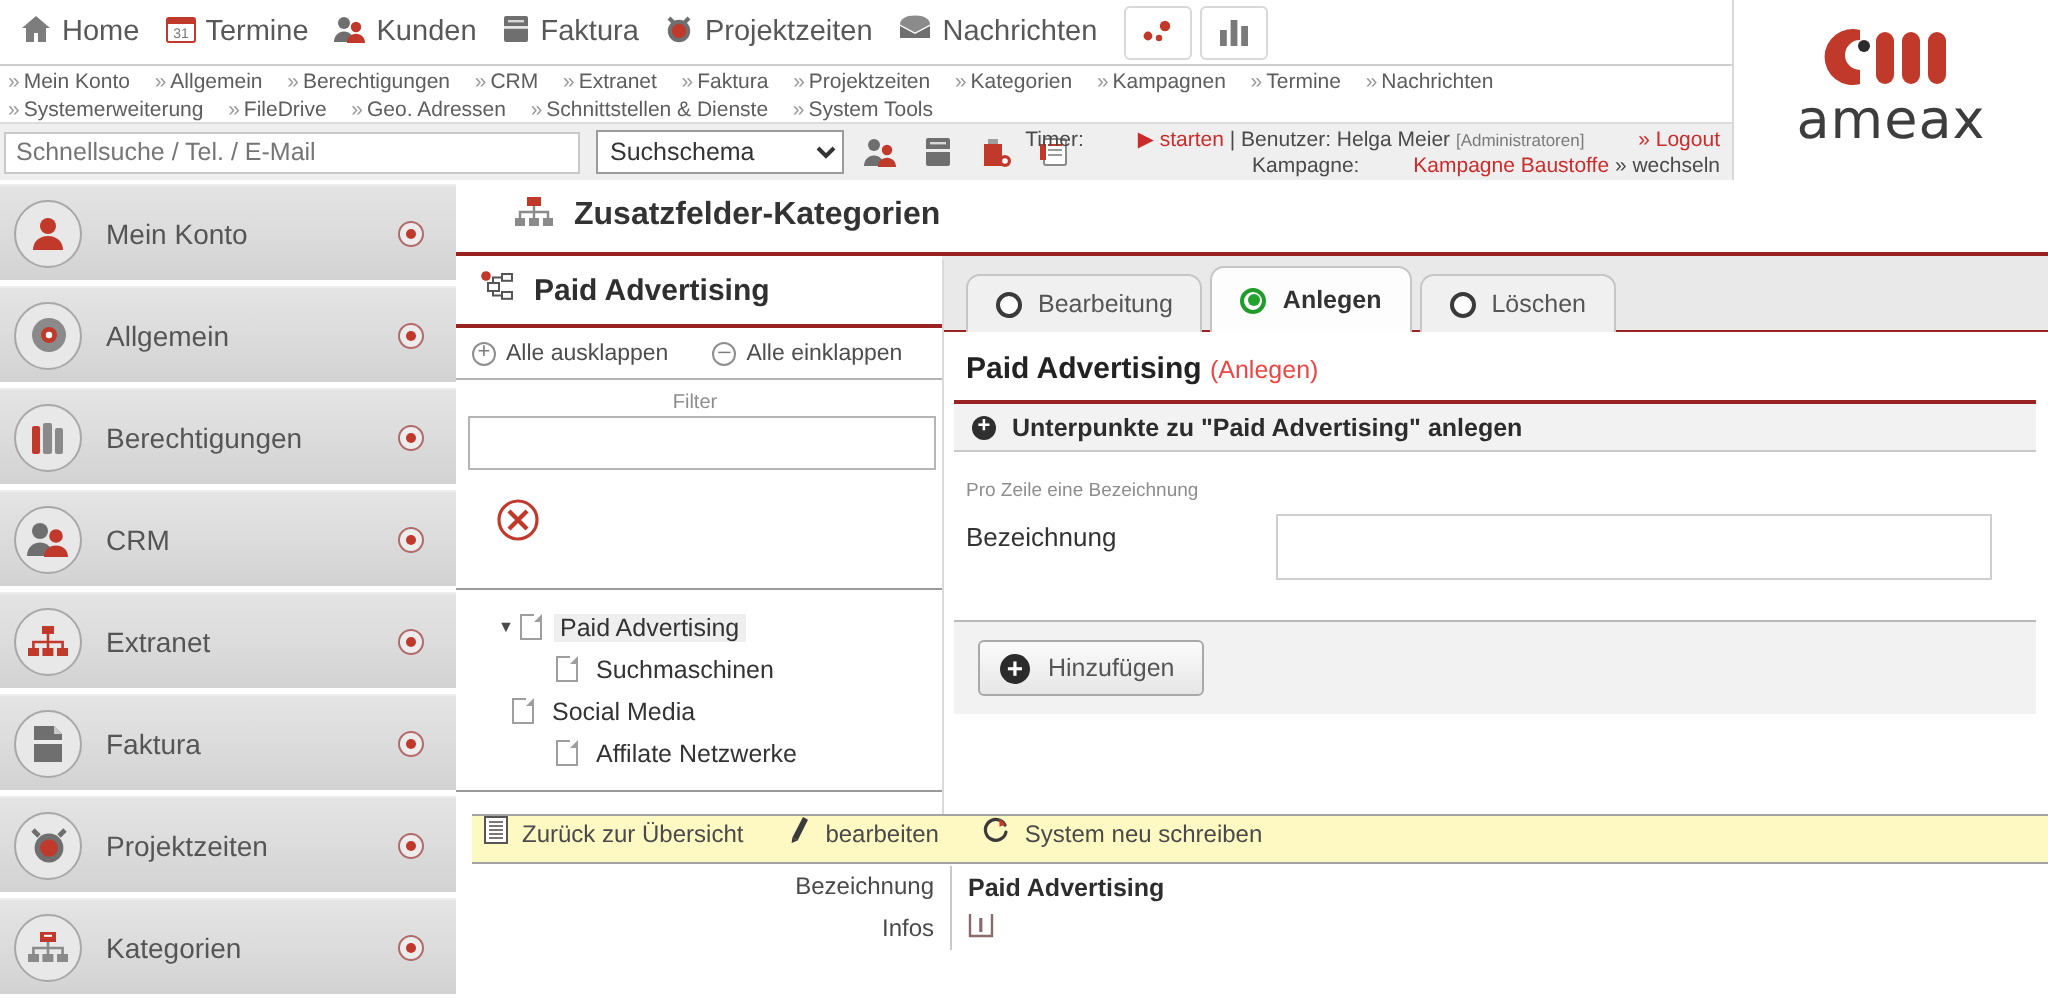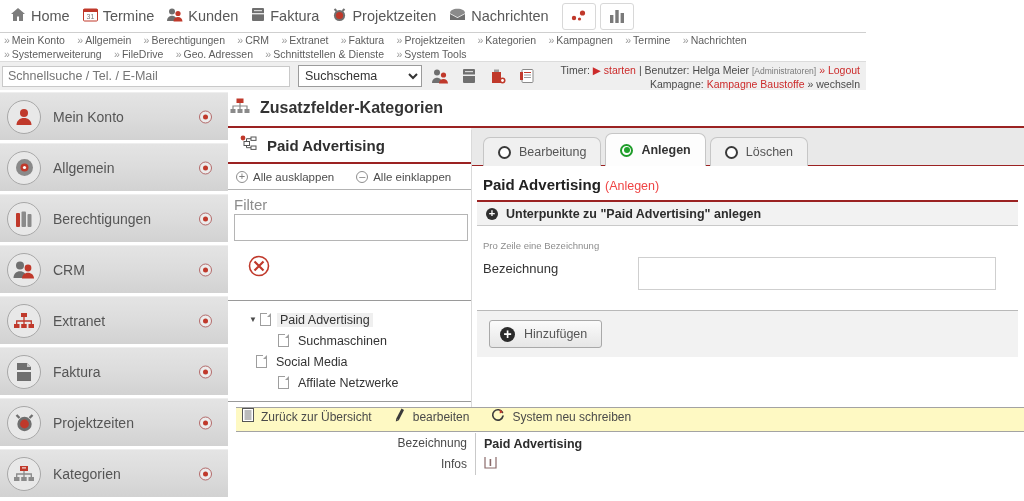--- a/index.html
+++ b/index.html
@@ -67,21 +67,21 @@
     font-family: "Liberation Sans", sans-serif;
   }
   .sbtn {
     width: 22px; height: 22px; margin-left: 7px;
     display: flex; align-items: center; justify-content: center; cursor: pointer;
   }
   .timerbox {
     position: absolute; right: 6px; top: 2px; text-align: right;
     font-size: 10.5px; color: #4a4a4a; line-height: 13px;
   }
-  .lk { color: #cc2b2b; cursor: pointer; }
+  .lk { color: #cc2b2b; cursor: pointer; margin-left: 24px; }
   .lkd { color: #4a4a4a; cursor: pointer; }
   .adminrole { font-size: 8.5px; color: #7a7a7a; }
 
   
   .logobox {
     position: absolute; left: 866px; top: 0; width: 158px; height: 90px;
     background: #fff; border-left: 1px solid #d8d8d8;
     display: flex; flex-direction: column; align-items: center; justify-content: center;
   }
   .logo-mark { display: flex; align-items: flex-end; gap: 2.5px; height: 30px; }
@@ -122,21 +122,21 @@
   }
   .sb-plus::before {
     content: ""; width: 5px; height: 5px; border-radius: 50%; background: #c0392b;
   }
 
   
   .main { position: absolute; left: 228px; top: 90px; right: 0; bottom: 0; background: #fff; }
 
   .pagehead {
     height: 38px; display: flex; align-items: center; gap: 10px;
-    padding-left: 2px; border-bottom: 2px solid #9b2222;
+    padding-left: 29px; border-bottom: 2px solid #9b2222;
     margin-right: 0;
   }
   .pagehead .ttl { font-size: 16px; font-weight: bold; color: #333; }
 
   
   .cols { display: flex; }
   .colL { width: 243px; flex: 0 0 243px; position: relative; }
   .colR { flex: 1; position: relative; background: #fff; }
 
   .panelhead {
@@ -150,21 +150,21 @@
     padding-left: 8px; border-bottom: 1px solid #b3b3b3; font-size: 11.5px; color: #4d4d4d;
   }
   .exp-link { display: flex; align-items: center; gap: 5px; cursor: pointer; margin-right: 16px; }
   .circ-icon {
     width: 12px; height: 12px; border-radius: 50%; border: 1px solid #8e8e8e;
     display: inline-flex; align-items: center; justify-content: center;
     font-size: 11px; line-height: 1; color: #7c7c7c;
   }
 
   .filterblock { padding: 6px 10px 0 6px; }
-  .filterlbl { font-size: 15px; color: #8d8d8d; margin-bottom: 1px; }
+  .filterlbl { font-size: 10px; color: #8d8d8d; margin-bottom: 1px; text-align: center; }
   .filterinput {
     width: 234px; height: 27px; border: 1px solid #b5b5b5; background: #fff;
     font-family: "Liberation Sans", sans-serif; font-size: 12px; padding: 0 4px;
   }
   .clearbtn { margin: 14px 0 0 14px; cursor: pointer; }
 
   .treebox { margin-top: 20px; border-top: 1px solid #9a9a9a; padding-top: 8px; }
   .tnode { display: flex; align-items: center; height: 21px; font-size: 12.5px; color: #333; cursor: pointer; }
   .tnode.sel .tlabel { background: #efefef; }
   .tlabel { padding: 0 3px; }
@@ -415,20 +415,32 @@
         <span class="lk">» Logout</span>
       </div>
       <div>
         <span>Kampagne:</span>
         <span class="lk">Kampagne Baustoffe</span>
         <span class="lkd">» wechseln</span>
       </div>
     </div>
   </div>
 
+  <div class="logobox">
+    <div class="logo-mark">
+      <svg width="72" height="31" viewBox="0 0 72 31">
+        <path d="M20 2a14 14 0 1 0 0 27V22a7.5 7.5 0 1 1 0-15z" fill="#c0392b"></path>
+        <circle cx="22" cy="10" r="3" fill="#2b2b2b"></circle>
+        <rect x="28" y="3" width="9" height="26" rx="4.5" fill="#c0392b"></rect>
+        <rect x="41" y="3" width="9" height="26" rx="4.5" fill="#c0392b"></rect>
+        <rect x="54" y="3" width="9" height="26" rx="4.5" fill="#c0392b"></rect>
+      </svg>
+    </div>
+    <div class="logo-word">ameax</div>
+  </div>
 
   <div class="sysext">
     <span>
       <svg width="11" height="11" viewBox="0 0 11 11">
           <circle cx="5.5" cy="5.5" r="5" fill="#e8caca" stroke="#b06060"></circle>
           <circle cx="5.5" cy="5.5" r="2.4" fill="#c0392b"></circle>
         </svg>
     </span>
     <span>Systemerweiterung</span>
   </div>

